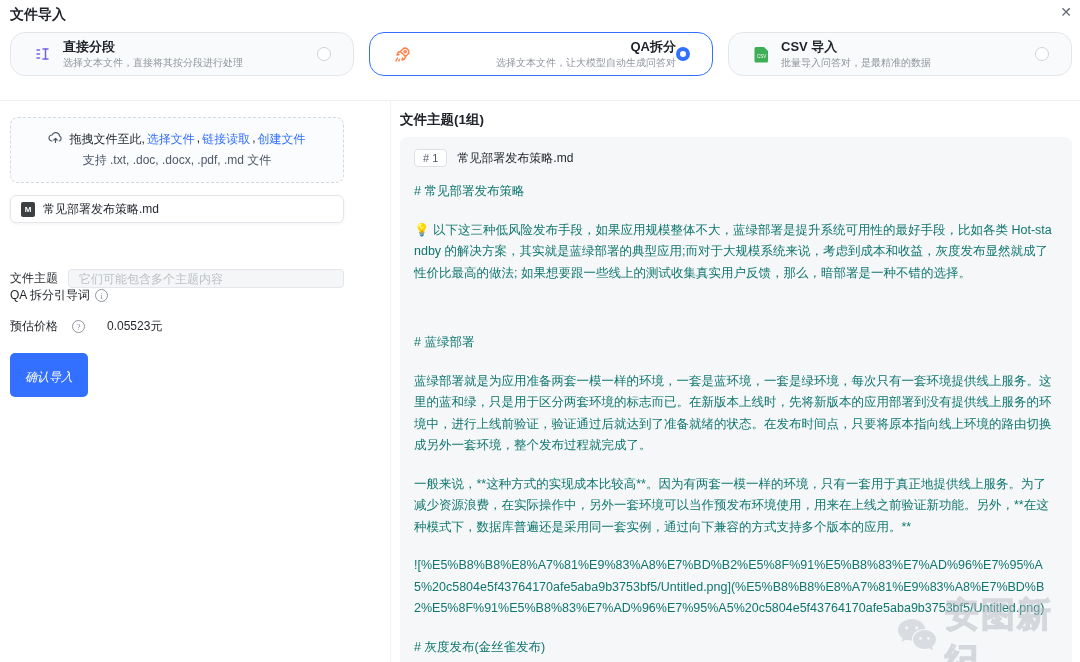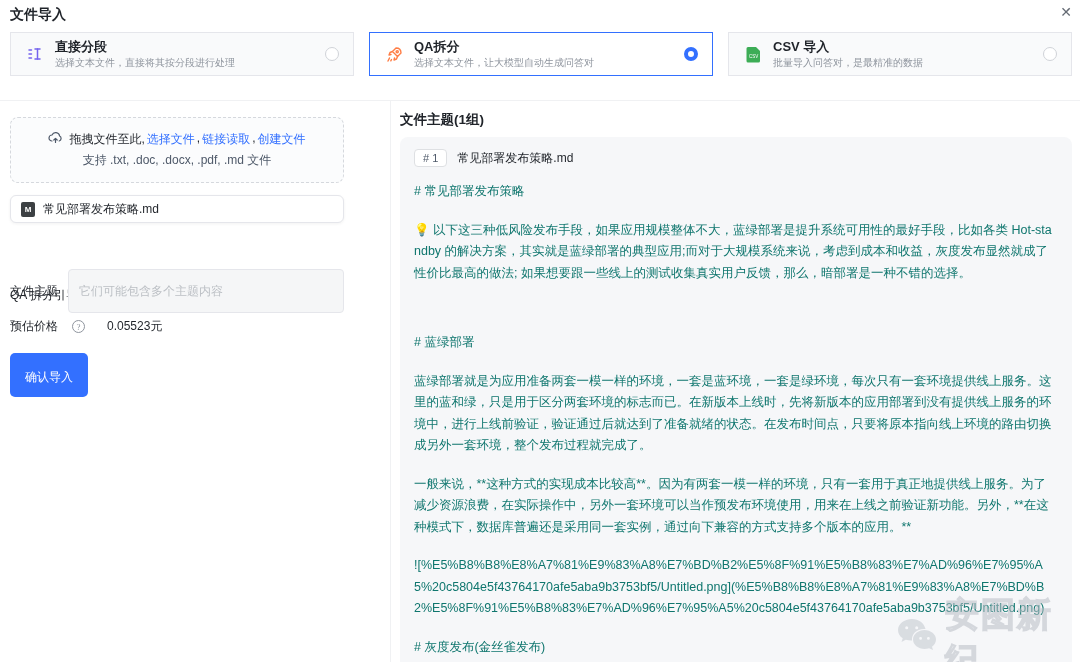--- a/index.html
+++ b/index.html
@@ -6,23 +6,23 @@
   html,body { width:1080px; height:662px; overflow:hidden; background:#fff;
     font-family:"Liberation Sans","DejaVu Sans",sans-serif; color:#1f2329; }
   .page { position:relative; width:1080px; height:662px; }
 
   
   .hdr-title { position:absolute; left:10px; top:6px; font-size:14px; font-weight:bold; }
   .close-btn { position:absolute; right:8px; top:4px; font-size:14px; color:#646a73; cursor:pointer; }
 
   
   .modes { position:absolute; left:10px; top:32px; width:1062px; display:flex; gap:15px; }
-  .mode-card { flex:1; height:44px; background:#f9fafb; border:1px solid #e5e6eb; border-radius:0;
-    display:flex; align-items:center; padding:0 14px; cursor:pointer; }
-  .mode-card.selected { background:#fff; border:1px solid #3370ff; }
+  .mode-card { flex:1; height:44px; background:#f9fafb; border:1px solid #e5e6eb; border-radius:15px;
+    display:flex; align-items:center; padding:0 22px; cursor:pointer; }
+  .mode-card.selected { background:#fff; border:1px solid #3370ff;text-align:right; }
   .mode-icon { width:20px; height:20px; margin-right:10px; flex:0 0 auto; display:flex; align-items:center; justify-content:center; }
   .mode-texts { flex:1; min-width:0; }
   .mode-title { font-size:13px; font-weight:bold; color:#1f2329; line-height:16px; }
   .mode-desc { font-size:10px; color:#8f959e; line-height:15px; white-space:nowrap; overflow:hidden; }
   .radio { width:14px; height:14px; border-radius:50%; border:1px solid #d0d3d8; background:#fff; flex:0 0 auto; }
   .radio.on { border:4.5px solid #3370ff; }
 
   .h-divider { position:absolute; left:0; top:100px; width:1080px; height:1px; background:#f0f1f3; }
   .v-divider { position:absolute; left:390px; top:101px; width:1px; height:561px; background:#f0f1f3; }
 
@@ -42,31 +42,31 @@
     font-size:8px; font-weight:bold; display:flex; align-items:center; justify-content:center; }
   .file-name { font-size:12px; color:#1f2329; }
 
   .guide-row { position:absolute; left:10px; top:243px; font-size:12px; color:#1f2329;
     display:flex; align-items:center; gap:5px;margin-top:44px; }
   .info-circle { width:13px; height:13px; border-radius:50%; border:1px solid #8f959e; color:#8f959e;
     font-size:9px; display:inline-flex; align-items:center; justify-content:center; font-family:"Liberation Serif",serif; }
 
   .topic-row { position:absolute; left:10px; top:269px; width:334px; display:flex; align-items:center; gap:10px; }
   .topic-label { font-size:12px; color:#1f2329; white-space:nowrap; }
-  .topic-input { flex:1; height:44px; background:#f5f6f7; border:1px solid #e5e6eb; border-radius:4px;
+  .topic-input { flex:1; height:19px; background:#f5f6f7; border:1px solid #e5e6eb; border-radius:4px;
     font-size:12px; color:#a21caf; padding:0 10px; outline:none; font-family:inherit; }
   .topic-input::placeholder { color:#bbbfc4; }
 
   .price-row { position:absolute; left:10px; top:318px; font-size:12px; color:#1f2329;
     display:flex; align-items:center; gap:14px; }
   .price-value { margin-left:8px; color:#1f2329; }
 
   .confirm-btn { position:absolute; left:10px; top:353px; height:44px; padding:16px 15px;
     background:#3370ff; color:#fff; font-size:12px; border:none; border-radius:5px;
-    cursor:pointer; font-family:inherit; }
+    cursor:pointer; font-family:inherit;font-style:italic; }
 
   
   .preview-title { position:absolute; left:400px; top:111px; font-size:13.5px; font-weight:bold; }
   .preview-card { position:absolute; left:400px; top:137px; width:672px; height:560px;
     background:#f6f7f9; border-radius:8px; padding:12px 14px; overflow:hidden; }
   .badge-row { display:flex; align-items:center; gap:10px; margin-bottom:14px; }
   .seg-badge { background:#fff; border:1px solid #dee0e3; border-radius:4px; padding:2px 8px;
     font-size:11px; color:#4e5969; }
   .seg-filename { font-size:12px; color:#1f2329; }
   .md-body { font-size:12.5px; color:#0f766e; line-height:1.72; }

